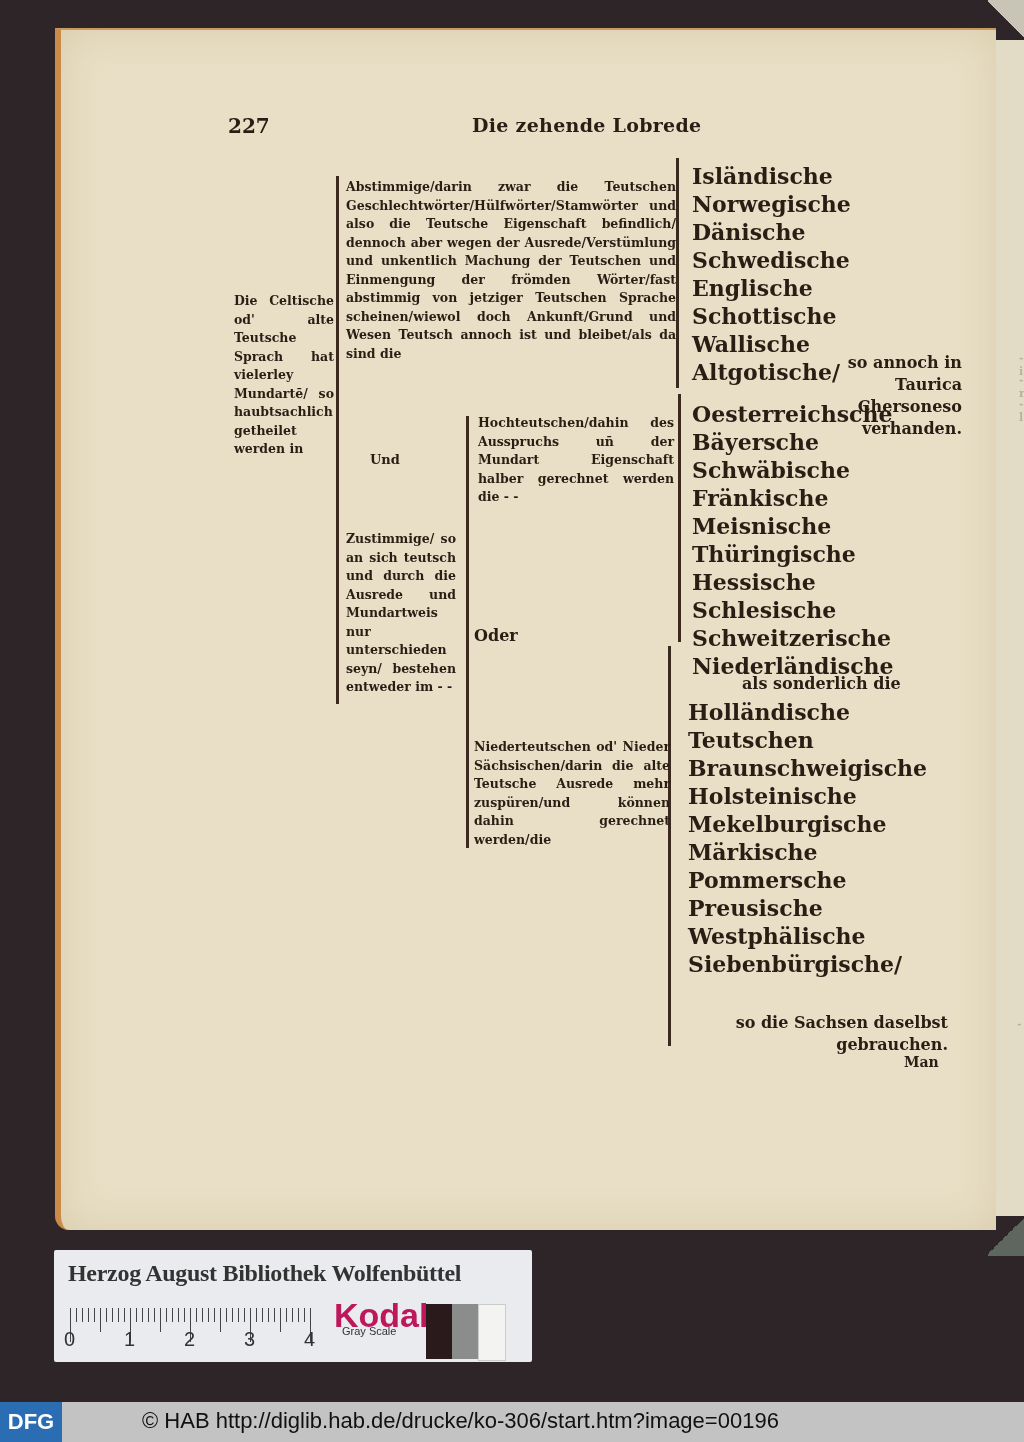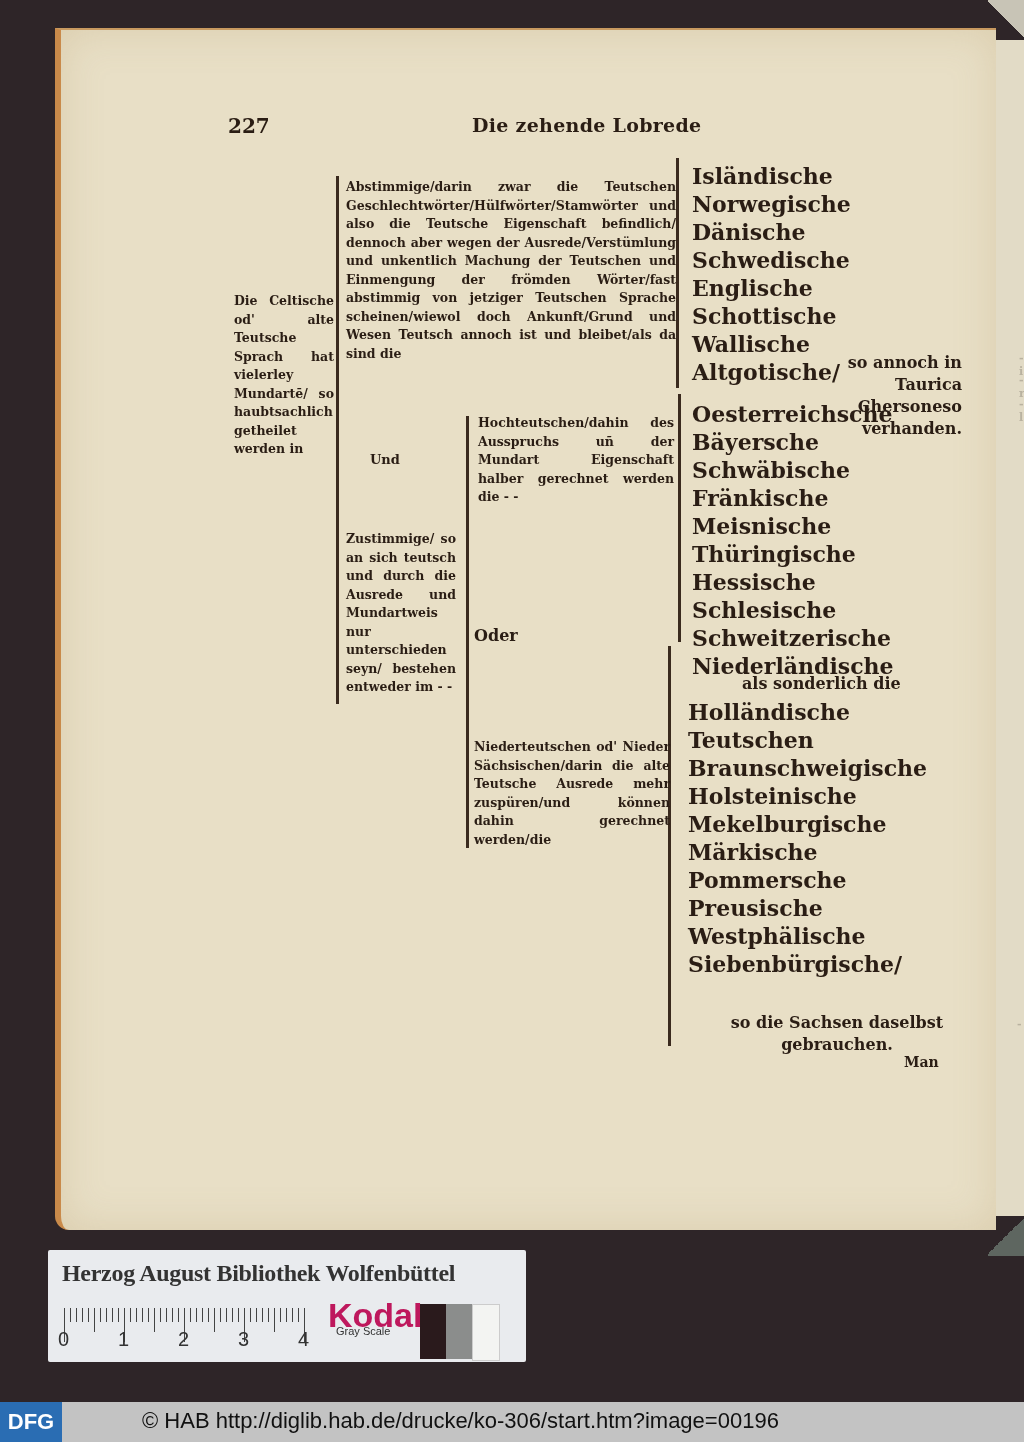--- a/index.html
+++ b/index.html
@@ -50,21 +50,21 @@
     .list1 { top: 154px; }
     .list2 { top: 392px; }
     .list3 { top: 690px; left: 680px; }
     .note-abs { position: absolute; font-size: 16px; font-weight: bold; color: #2a1d14; }
 
     .brace { position: absolute; border-left: 3px solid #3a2a1e; }
 
     .catch { left: 904px; top: 1054px; font-size: 14px; font-weight: bold; }
 
     .card {
-      position: absolute; left: 48px; top: 1250px; width: 478px; height: 112px;
+      position: absolute; left: 54px; top: 1250px; width: 478px; height: 112px;
       background: #e9ebee; border-radius: 2px;
     }
     .card-title {
       position: absolute; left: 14px; top: 10px;
       font-family: "Liberation Serif", serif; font-weight: bold; font-size: 24px; color: #333;
       letter-spacing: -0.3px; white-space: nowrap;
     }
     .ruler { position: absolute; left: 16px; top: 58px; width: 245px; height: 34px; }
     .tick { position: absolute; top: 0; width: 1px; background: #444; }
     .ruler-num { position: absolute; top: 78px; font-family: "Liberation Sans", sans-serif; font-size: 20px; color: #333; }
@@ -148,21 +148,21 @@
   <li>Teutschen</li>
   <li>Braunschweigische</li>
   <li>Holsteinische</li>
   <li>Mekelburgische</li>
   <li>Märkische</li>
   <li>Pommersche</li>
   <li>Preusische</li>
   <li>Westphälische</li>
   <li>Siebenbürgische/</li>
 </ul>
-<div class="note-abs" style="left:726px;top:1012px;width:222px;text-align:center;line-height:22px;">so die Sachsen daselbst gebrauchen.</div>
+<div class="note-abs" style="left:726px;top:1012px;width:222px;text-align:right;line-height:22px;">so die Sachsen daselbst gebrauchen.</div>
 
 <div class="txt catch">Man</div>
 
 <div class="card">
   <div class="card-title">Herzog August Bibliothek Wolfenbüttel</div>
   <div class="ruler">
     <div class="tick" style="left:0;height:34px"></div>
     <div class="tick" style="left:6px;height:14px"></div>
       <div class="tick" style="left:12px;height:14px"></div>
     <div class="tick" style="left:18px;height:14px"></div>

